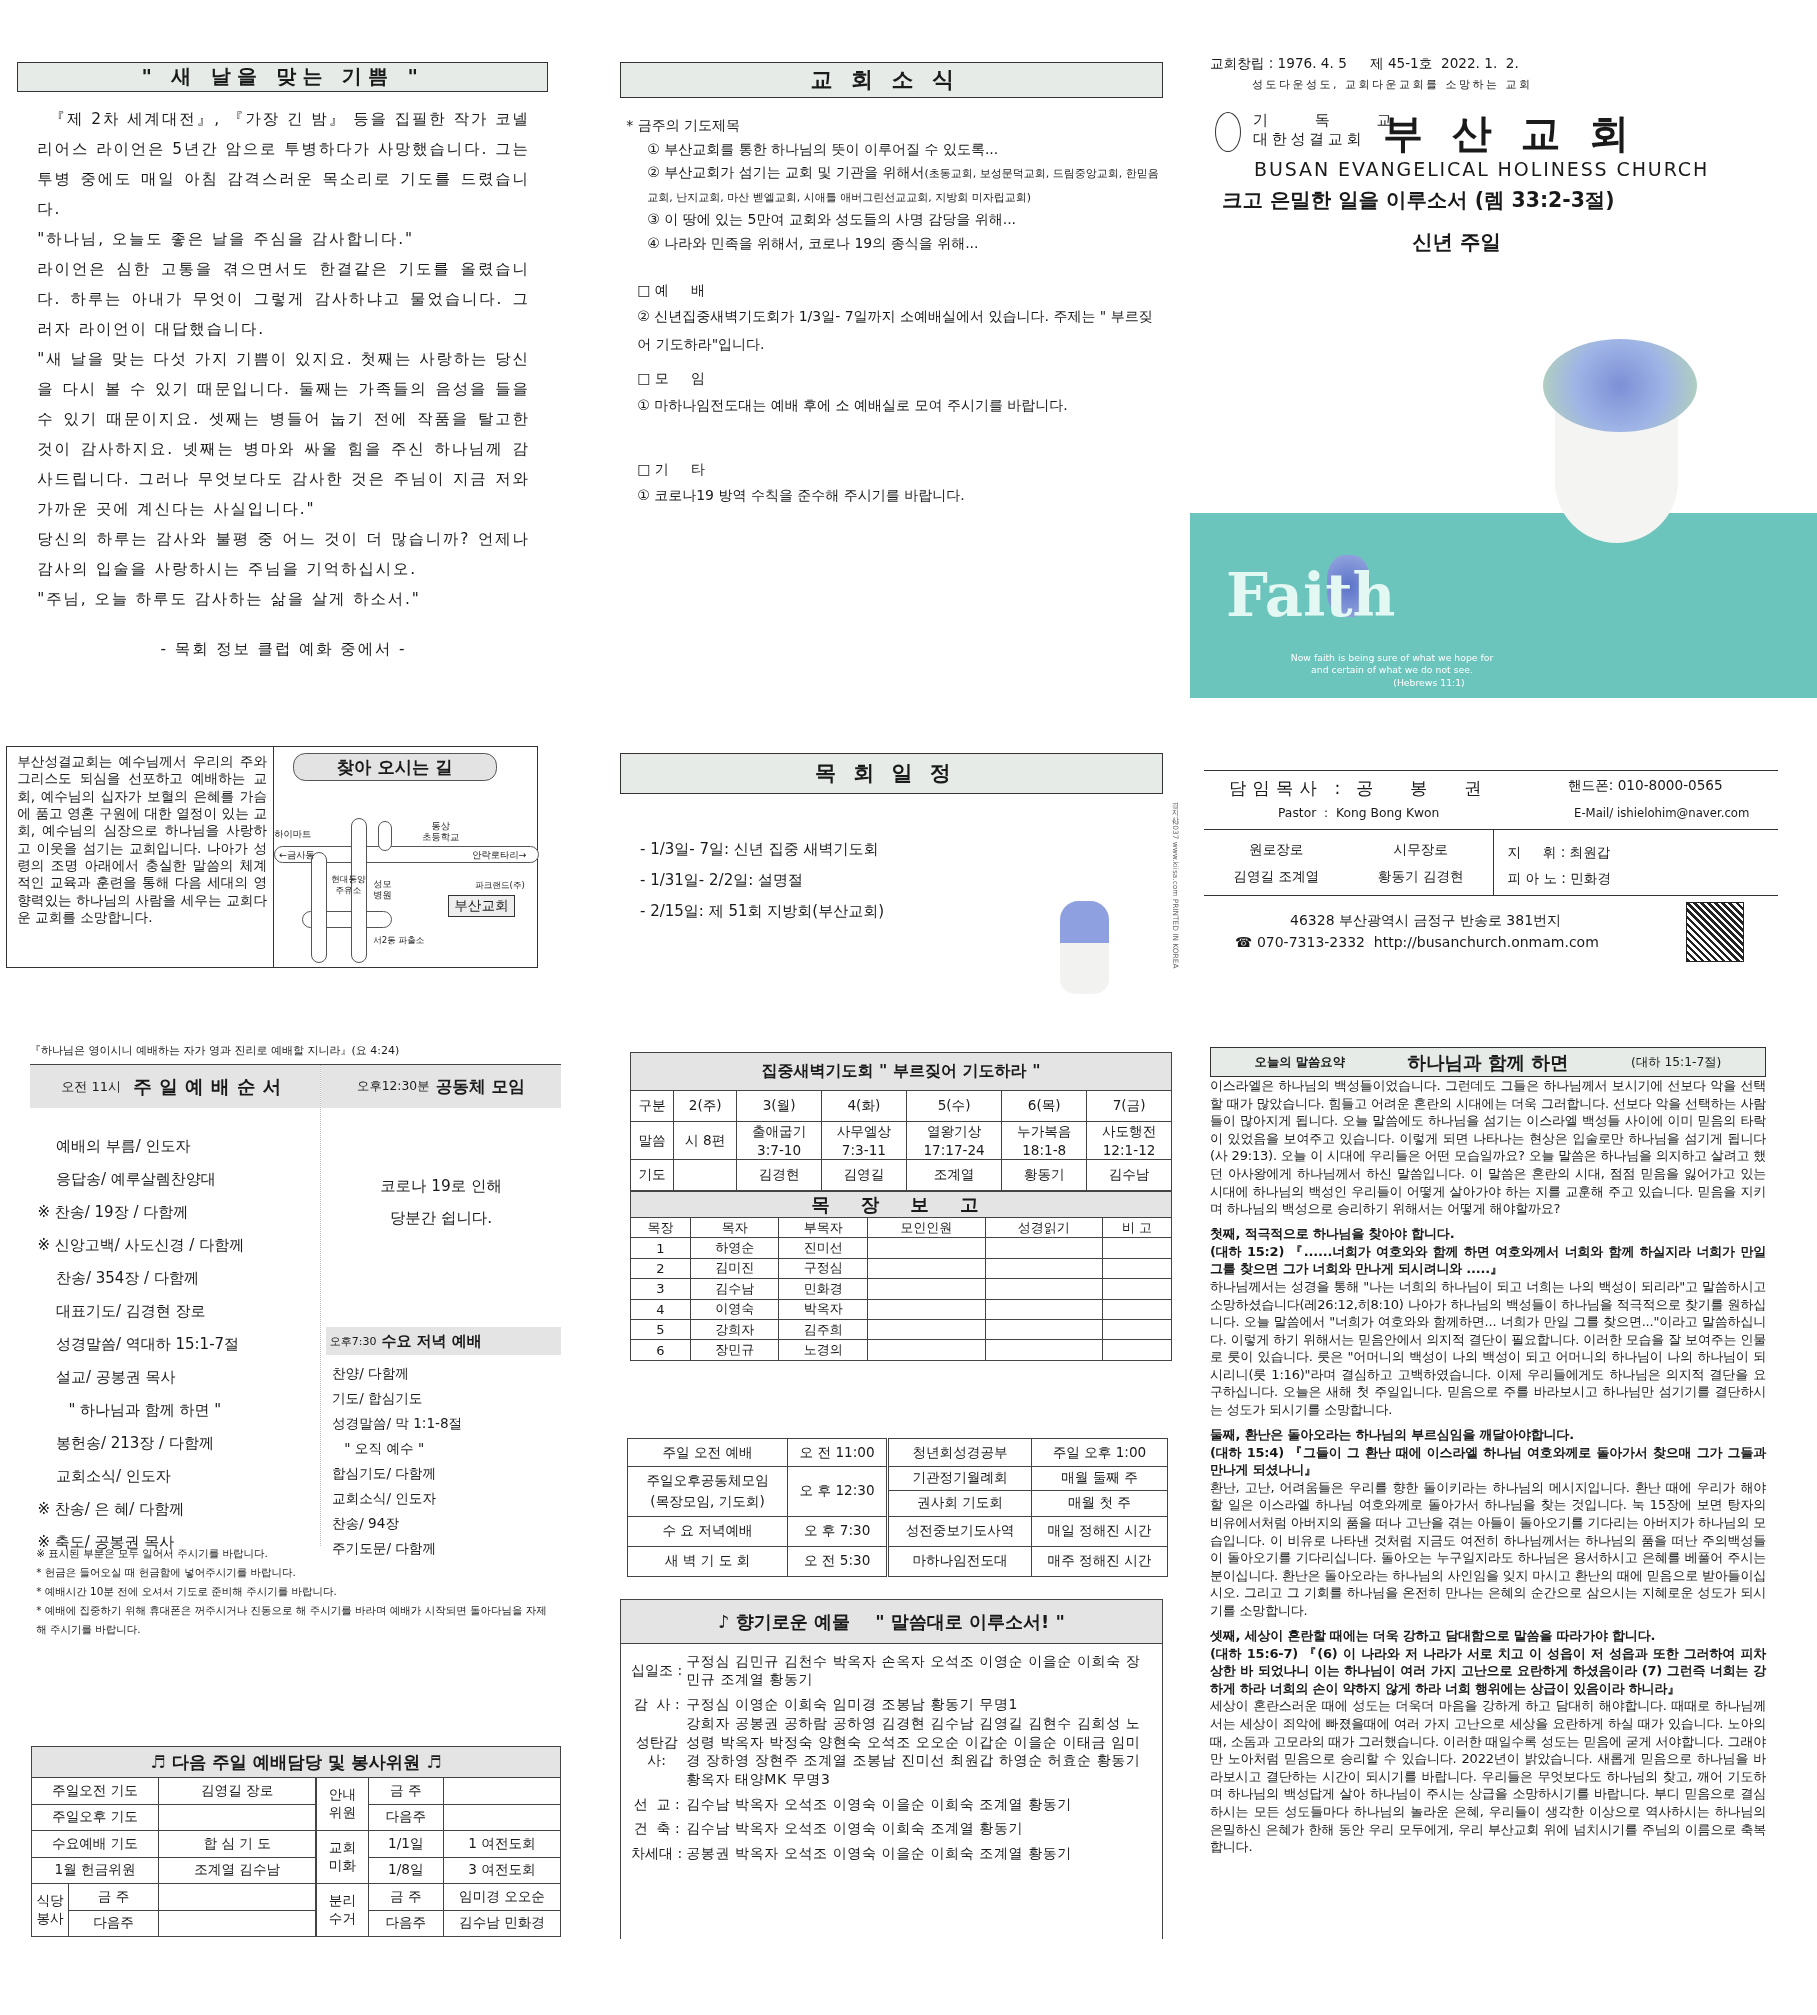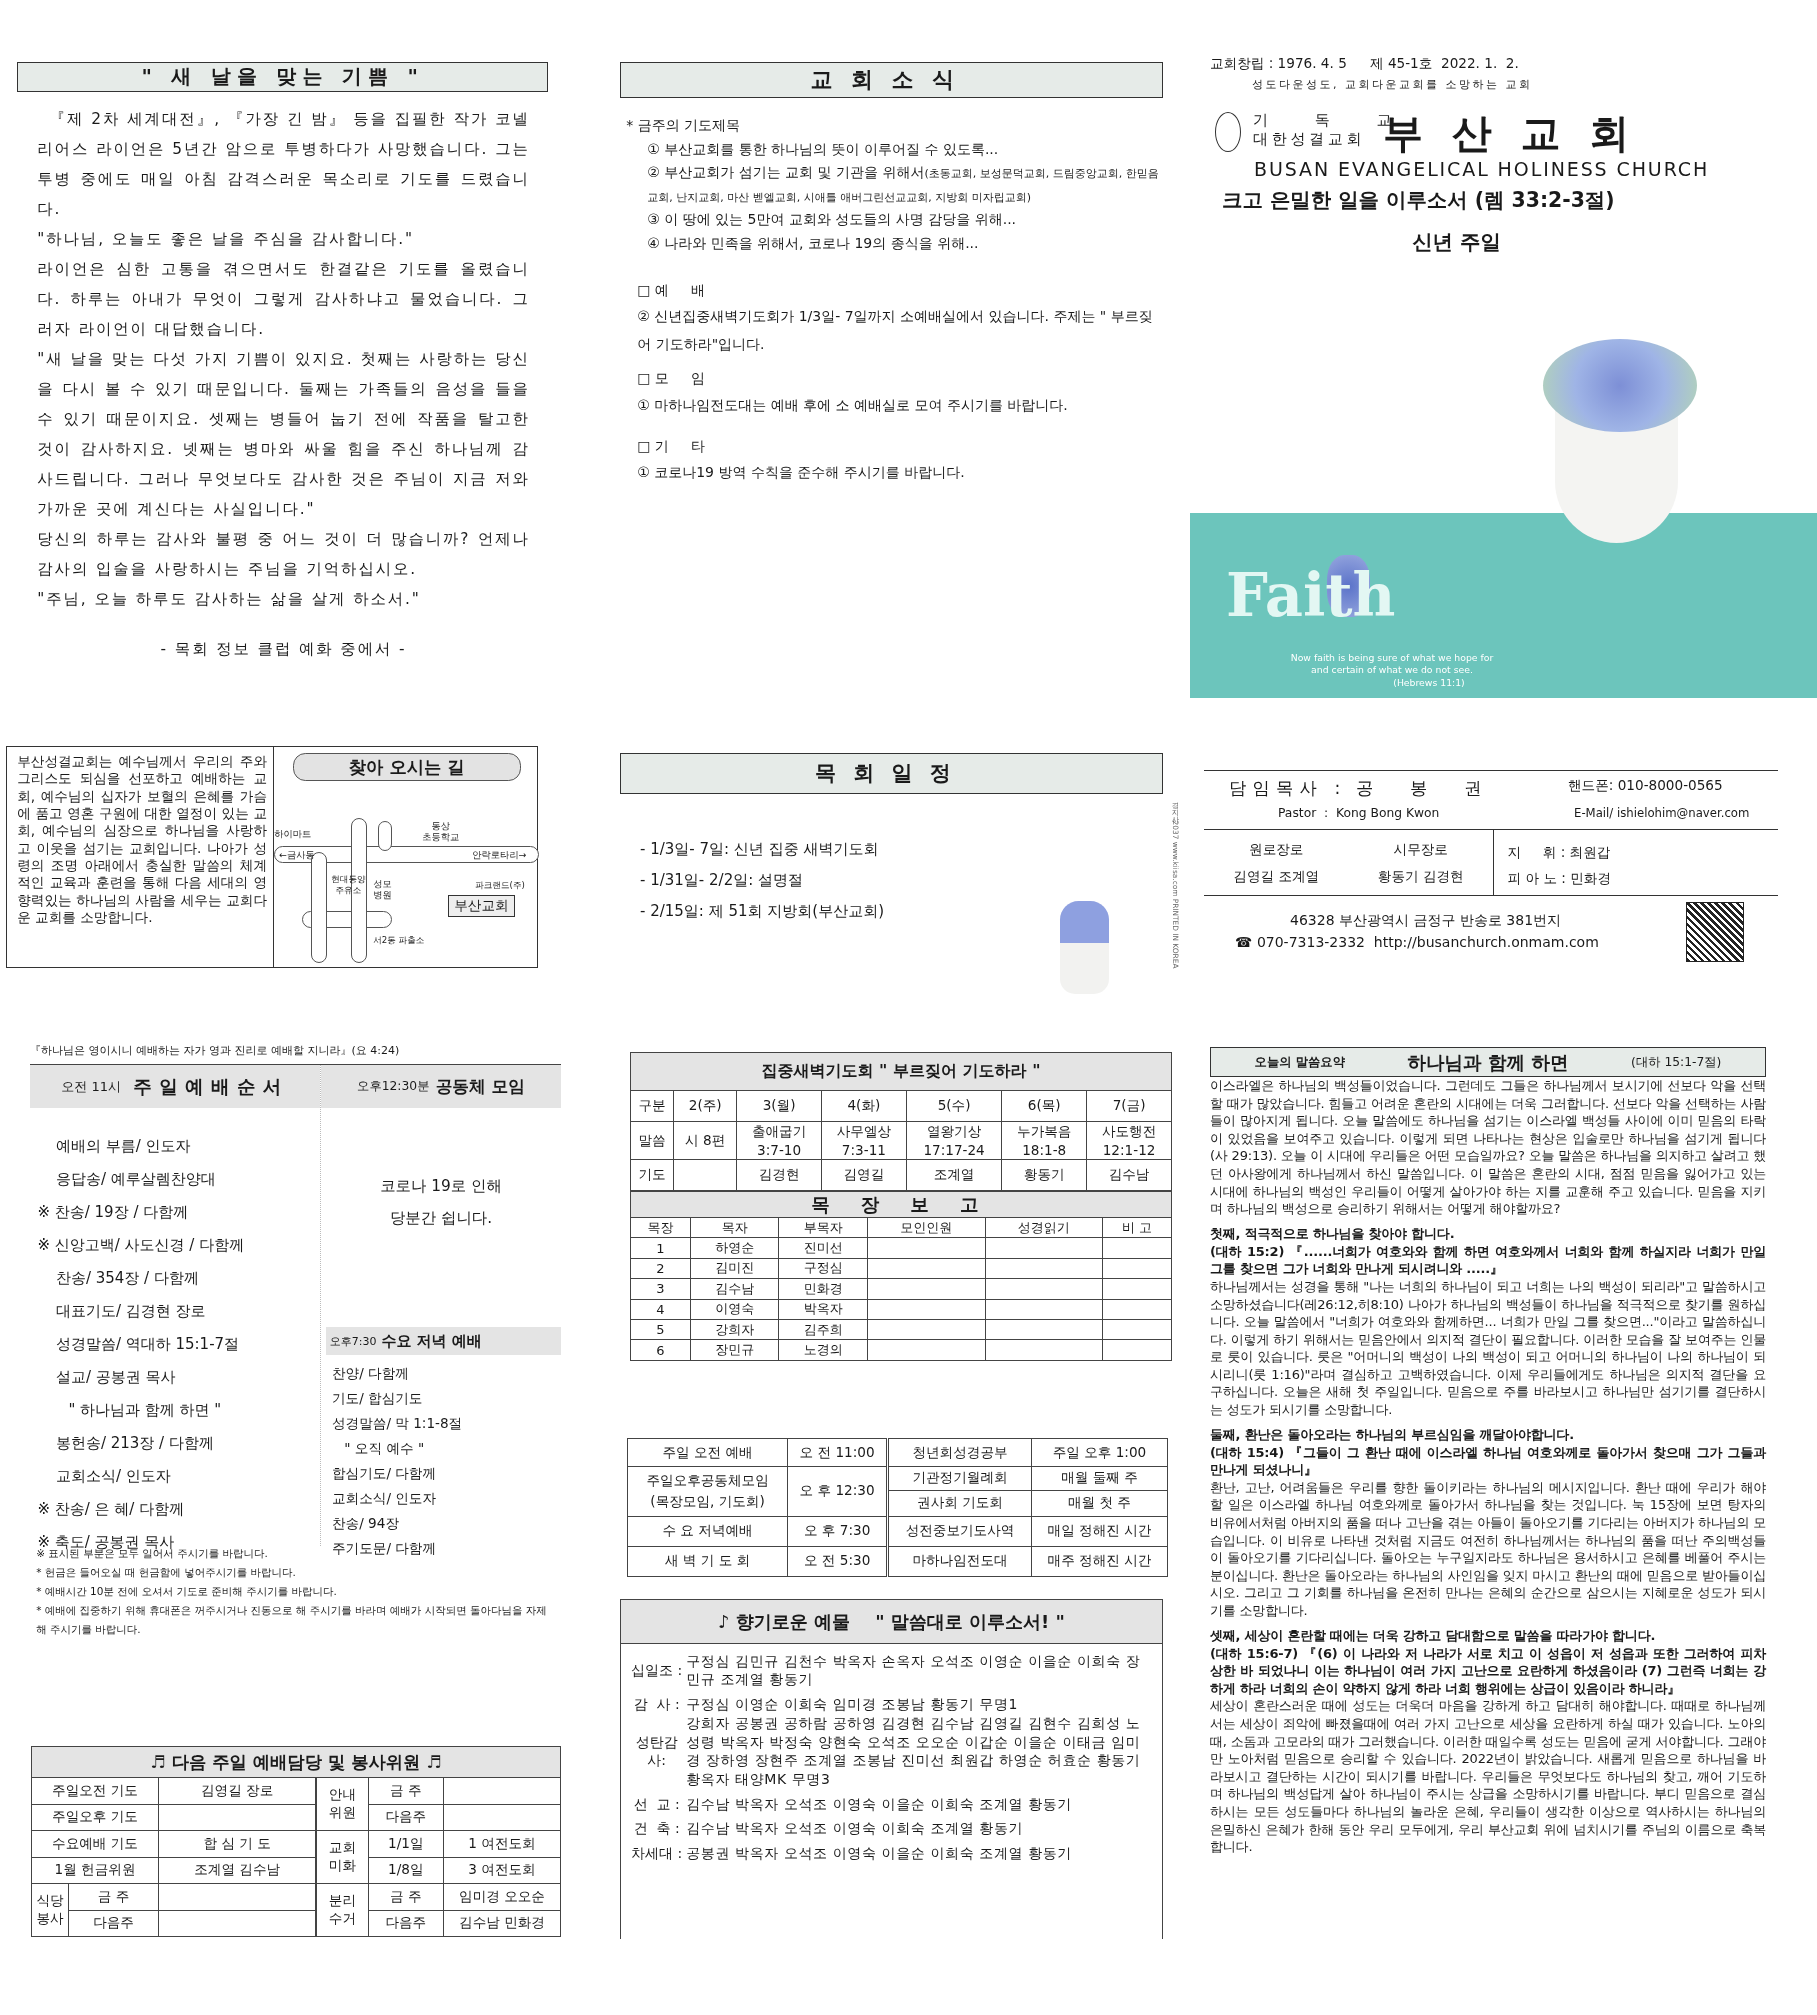--- a/index.html
+++ b/index.html
@@ -43,21 +43,21 @@
       <div>① 부산교회를 통한 하나님의 뜻이 이루어질 수 있도록...</div>
       <div><span>② 부산교회가 섬기는 교회 및 기관을 위해서</span><span class="small" style="font-size:11px;line-height:21px">(초동교회, 보성문덕교회, 드림중앙교회, 한믿음교회, 난지교회, 마산 벧엘교회, 시애틀 애버그린선교교회, 지방회 미자립교회)</span></div>
       <div>③ 이 땅에 있는 5만여 교회와 성도들의 사명 감당을 위해...</div>
       <div>④ 나라와 민족을 위해서, 코로나 19의 종식을 위해...</div>
     </div>
     <div style="padding-left:11px;margin-top:23.5px">
       <div style="white-space:pre">□ 예     배</div>
       <div style="line-height:28px">② 신년집중새벽기도회가 1/3일- 7일까지 소예배실에서 있습니다. 주제는 " 부르짖어 기도하라"입니다.</div>
       <div style="white-space:pre;margin-top:9px">□ 모     임</div>
       <div style="line-height:28px">① 마하나임전도대는 예배 후에 소 예배실로 모여 주시기를 바랍니다.</div>
-      <div style="white-space:pre;margin-top:16px">□ 기     타</div>
+      <div style="white-space:pre;margin-top:39px">□ 기     타</div>
       <div style="line-height:28px">① 코로나19 방역 수칙을 준수해 주시기를 바랍니다.</div>
     </div>
   </div>
 </div>
 
 <div class="abs" style="left:1185px;top:49px;width:632px;height:667px;">
   <div class="abs" style="left:25px;top:6.2px;font-size:13.6px">교회창립 : 1976. 4. 5</div>
   <div class="abs" style="left:185px;top:6.2px;font-size:13.6px;white-space:pre">제 45-1호  2022. 1.  2.</div>
   <div class="abs" style="left:67px;top:28px;font-size:11px;letter-spacing:2.5px">성도다운성도, 교회다운교회를 소망하는 교회</div>
   <div class="abs" style="left:30px;top:63px;width:26px;height:40px;border:1.9px solid #333;border-radius:50%"></div>
@@ -78,21 +78,21 @@
   <div class="abs" style="left:105px;top:603px;font-size:9.3px;color:#fff;line-height:12.3px;text-align:center;width:204px">
     <div>Now faith is being sure of what we hope for</div>
     <div>and certain of what we do not see.</div>
     <div style="padding-left:74px">(Hebrews 11:1)</div>
   </div>
 </div>
 
 <div class="abs mapbox" style="left:6.2px;top:746px;width:532px;height:222px;display:flex">
   <div style="width:148px;flex:0 0 267px;padding:6.2px 6.2px 0 10px;font-size:13.6px;line-height:17.3px;text-align:justify;border-right:1.2px solid #333">부산성결교회는 예수님께서 우리의 주와 그리스도 되심을 선포하고 예배하는 교회, 예수님의 십자가 보혈의 은혜를 가슴에 품고 영혼 구원에 대한 열정이 있는 교회, 예수님의 심장으로 하나님을 사랑하고 이웃을 섬기는 교회입니다. 나아가 성령의 조명 아래에서 충실한 말씀의 체계적인 교육과 훈련을 통해 다음 세대의 영향력있는 하나님의 사람을 세우는 교회다운 교회를 소망합니다.</div>
   <div style="position:relative;flex:1">
-    <div class="abs" style="left:18.5px;top:6.2px;width:228px;height:28px;line-height:27px;text-align:center;background:#e3e3e3;border:1.2px solid #555;border-radius:12.3px;font-size:17.3px;font-weight:bold">찾아 오시는 길</div>
+    <div class="abs" style="left:18.5px;top:6.2px;width:204px;height:28px;line-height:27px;text-align:center;background:#e3e3e3;border:1.2px solid #555;border-radius:12.3px;font-size:17.3px;font-weight:bold">찾아 오시는 길</div>
     <div class="road" style="left:0;top:99px;width:265px;height:17.3px"></div>
     <div class="road" style="left:28px;top:164px;width:90px;height:17.3px"></div>
     <div class="road" style="left:37px;top:105px;width:16px;height:111px"></div>
     <div class="road" style="left:77px;top:71px;width:16px;height:145px"></div>
     <div class="road" style="left:104px;top:74px;width:13.6px;height:30px"></div>
     <div class="abs" style="left:0;top:81px;font-size:9.3px">하이마트</div>
     <div class="abs" style="left:5px;top:102px;font-size:9.3px">←금사동</div>
     <div class="abs" style="left:198px;top:102px;font-size:9.3px">안락로타리→</div>
     <div class="abs" style="left:148px;top:73px;font-size:9.3px;line-height:11px;text-align:center">
         <div>동상</div>

